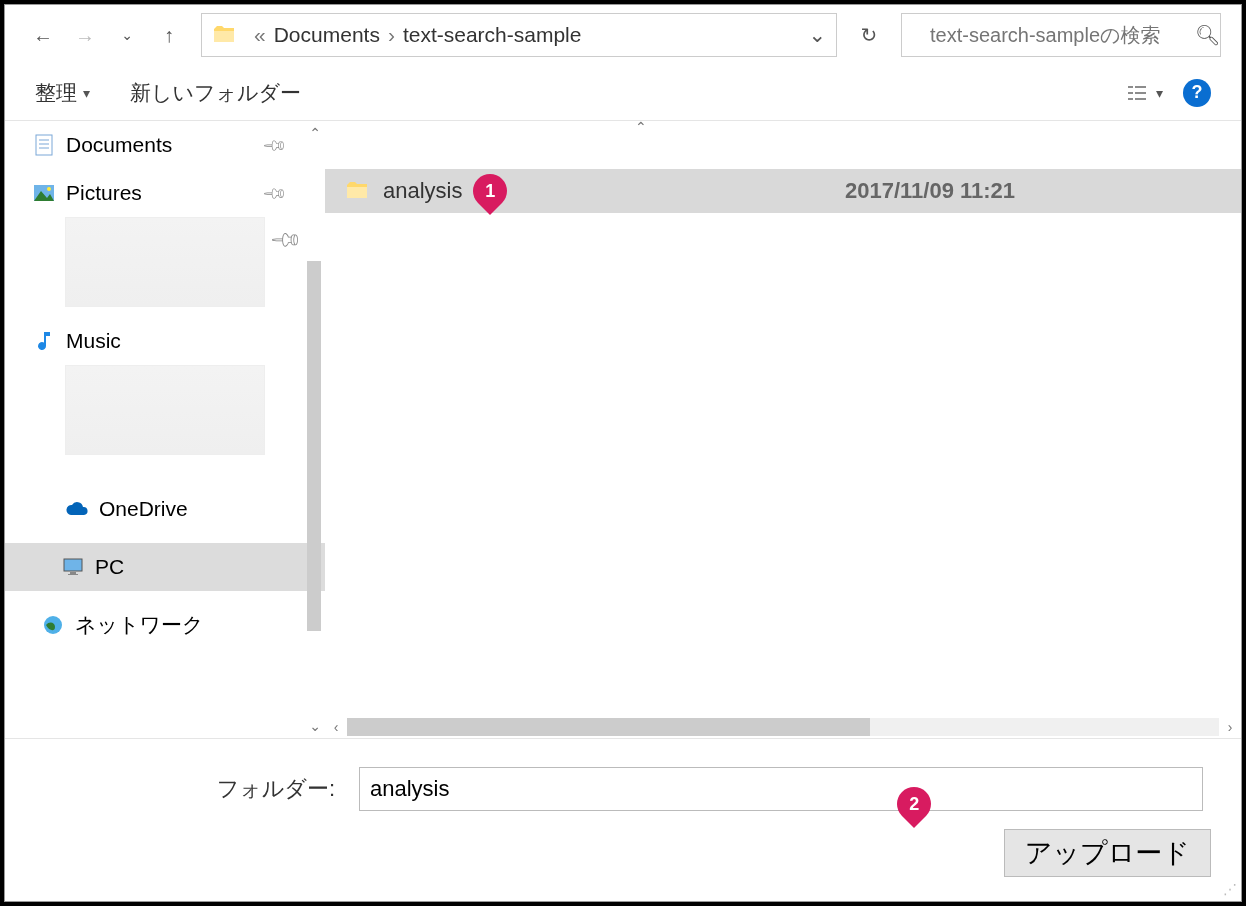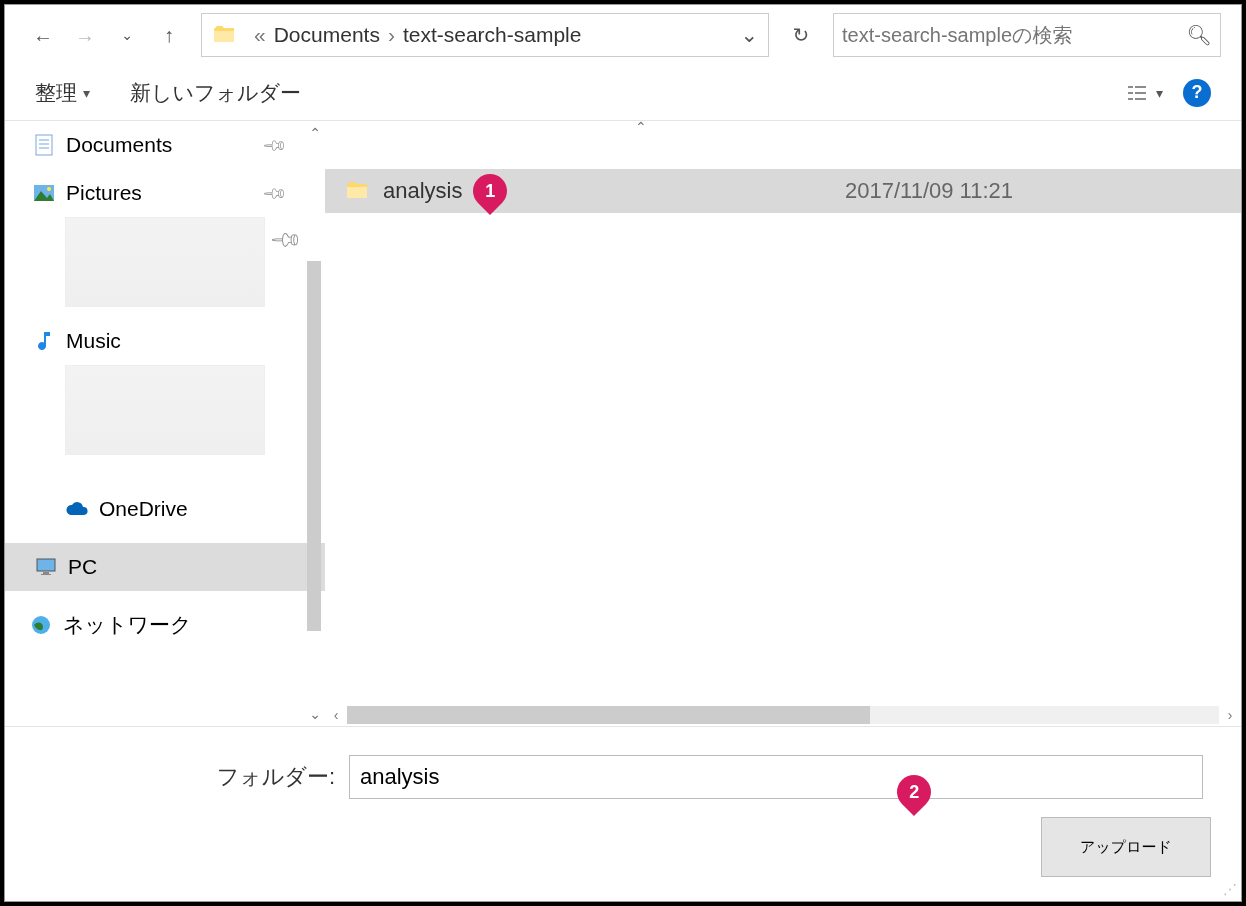--- a/index.html
+++ b/index.html
@@ -9,21 +9,21 @@
 .titlebar .chrome-icon { width: 24px; height: 24px; margin-right: 12px; }
 .titlebar .close { margin-left: auto; font-size: 22px; color: #666; cursor: pointer; padding: 6px 10px; }
 .navbar { height: 60px; display: flex; align-items: center; padding: 0 20px; gap: 6px; }
 .navbtn { width: 36px; height: 36px; display: flex; align-items: center; justify-content: center; color: #555; cursor: pointer; font-size: 20px; }
 .addr { flex: 1; border: 1px solid #ccc; height: 44px; display: flex; align-items: center; margin: 0 8px; padding: 0 10px; font-size: 21px; }
 .addr .folder-icon { width: 24px; height: 24px; margin-right: 10px; }
 .addr .crumb { color: #333; }
 .addr .sep { color: #777; margin: 0 8px; }
 .addr .dd { margin-left: auto; color: #555; cursor: pointer; }
 .refresh { width: 36px; height: 36px; display: flex; align-items: center; justify-content: center; color: #555; cursor: pointer; font-size: 20px; }
-.searchbox { width: 388px; border: 1px solid #ccc; height: 44px; display: flex; align-items: center; padding: 0 8px; font-size: 20px; margin-left: 8px; }
+.searchbox { width: 320px; border: 1px solid #ccc; height: 44px; display: flex; align-items: center; padding: 0 28px; font-size: 20px; margin-left: 8px; }
 .searchbox input { border: none; outline: none; flex: 1; font-size: 20px; color: #888; background: transparent; }
 .searchbox .mag { color: #555; cursor: pointer; }
 .toolbar { height: 56px; border-bottom: 1px solid #e5e5e5; display: flex; align-items: center; padding: 0 30px; font-size: 21px; color: #333; }
 .toolbar .tbtn { display: flex; align-items: center; gap: 6px; cursor: pointer; margin-right: 40px; }
 .toolbar .tbtn .dd { color: #555; font-size: 14px; }
 .toolbar .right { margin-left: auto; display: flex; align-items: center; gap: 20px; }
 .toolbar .view { display: flex; align-items: center; gap: 8px; color: #555; cursor: pointer; }
 .toolbar .help { width: 28px; height: 28px; border-radius: 50%; background: #0a6ed1; color: #fff; display: flex; align-items: center; justify-content: center; font-weight: bold; font-size: 18px; cursor: pointer; }
 .body { flex: 1; display: flex; overflow: hidden; }
 .sidebar { width: 320px; position: relative; overflow-y: auto; font-size: 21px; }
@@ -39,31 +39,31 @@
 .main { flex: 1; display: flex; flex-direction: column; position: relative; }
 .main .headers { height: 48px; display: flex; align-items: center; font-size: 20px; color: #444; border-bottom: 1px solid transparent; position: relative; }
 .main .headers .col-name { width: 570px; padding-left: 48px; }
 .main .headers .col-date { flex: 1; }
 .main .headers .sort { position: absolute; left: 310px; top: -2px; color: #777; font-size: 14px; }
 .main .filelist { flex: 1; overflow: auto; }
 .main .row { height: 44px; display: flex; align-items: center; font-size: 22px; color: #333; cursor: pointer; }
 .main .row.selected { background: #d9d9d9; }
 .main .row .ficon { width: 24px; height: 24px; margin: 0 14px 0 20px; }
 .main .row .fname { width: 520px; display: flex; align-items: center; }
-.main .row .fdate { flex: 1; color: #666; }
+.main .row .fdate { flex: 1; color: #666; font-weight: bold; }
 .main .hscroll { height: 22px; display: flex; align-items: center; }
 .main .hscroll .arr { width: 22px; text-align: center; color: #777; font-size: 14px; cursor: pointer; }
 .main .hscroll .track { flex: 1; height: 18px; background: #f0f0f0; position: relative; }
 .main .hscroll .thumb { position: absolute; left: 0; top: 0; width: 60%; height: 100%; background: #cccccc; }
 .footer { border-top: 1px solid #e5e5e5; padding: 28px 30px 24px; display: flex; flex-direction: column; gap: 18px; position: relative; }
-.footer .frow1 { display: flex; align-items: center; gap: 14px; font-size: 22px; }
+.footer .frow1 { display: flex; align-items: center; gap: 24px; font-size: 22px; }
 .footer .frow1 .lbl { width: 120px; text-align: right; margin-left: 180px; color: #333; }
 .footer .frow1 input { flex: 1; height: 44px; border: 1px solid #bbb; padding: 0 10px; font-size: 22px; outline: none; margin-right: 8px; }
 .footer .frow2 { display: flex; justify-content: flex-end; gap: 14px; }
-.footer .btn { height: 60px; min-width: 170px; background: #e5e5e5; border: 1px solid #bbb; font-size: 15px; cursor: pointer; padding: 0 20px; }
+.footer .btn { height: 48px; min-width: 170px; background: #e5e5e5; border: 1px solid #bbb; font-size: 27px; cursor: pointer; padding: 0 20px; }
 .badge { position: absolute; width: 34px; height: 34px; background: #d81b60; color: #fff; border-radius: 50% 50% 50% 0; transform: rotate(-45deg); display: flex; align-items: center; justify-content: center; font-weight: bold; font-size: 18px; z-index: 10; pointer-events: none; }
 .badge span { transform: rotate(45deg); }
 .resize-grip { position: absolute; right: 4px; bottom: 4px; color: #bbb; font-size: 14px; pointer-events: none; }
 </style>
 </head>
 <body>
 
 <div class="dialog">
 
 
@@ -149,30 +149,30 @@
       </div>
       <div class="sb-thumb"></div>
       <div style="height:20px"></div>
       <div class="sb-item" style="padding-left:60px">
         <svg class="icon" viewBox="0 0 24 24">
             <path fill="#0364B8" d="M6 18a5 5 0 0 1 1-10 6 6 0 0 1 11 2 4 4 0 0 1 1 8H6z"></path>
           </svg>
         <span>OneDrive</span>
       </div>
       <div style="height:10px"></div>
-      <div class="sb-item selected" style="padding-left:29px">
+      <div class="sb-item selected" style="padding-left:56px">
         <svg class="icon" viewBox="0 0 24 24">
             <rect x="3" y="4" width="18" height="12" fill="#6fb4e8" stroke="#555"></rect>
             <rect x="9" y="17" width="6" height="2" fill="#888"></rect>
             <rect x="7" y="19" width="10" height="1" fill="#888"></rect>
           </svg>
         <span>PC</span>
       </div>
       <div style="height:10px"></div>
-      <div class="sb-item" style="padding-left:24px">
+      <div class="sb-item" style="padding-left:36px">
         <svg class="icon" viewBox="0 0 24 24">
             <circle cx="12" cy="12" r="9" fill="#4fb0e8"></circle>
             <path fill="#2e7d32" d="M5 12c3-4 9-3 9 2s-6 4-9-2z"></path>
           </svg>
         <span>ネットワーク</span>
       </div>
       <div class="scroll-ind"></div>
       <span class="scroll-down">⌄</span>
     </div>
 

